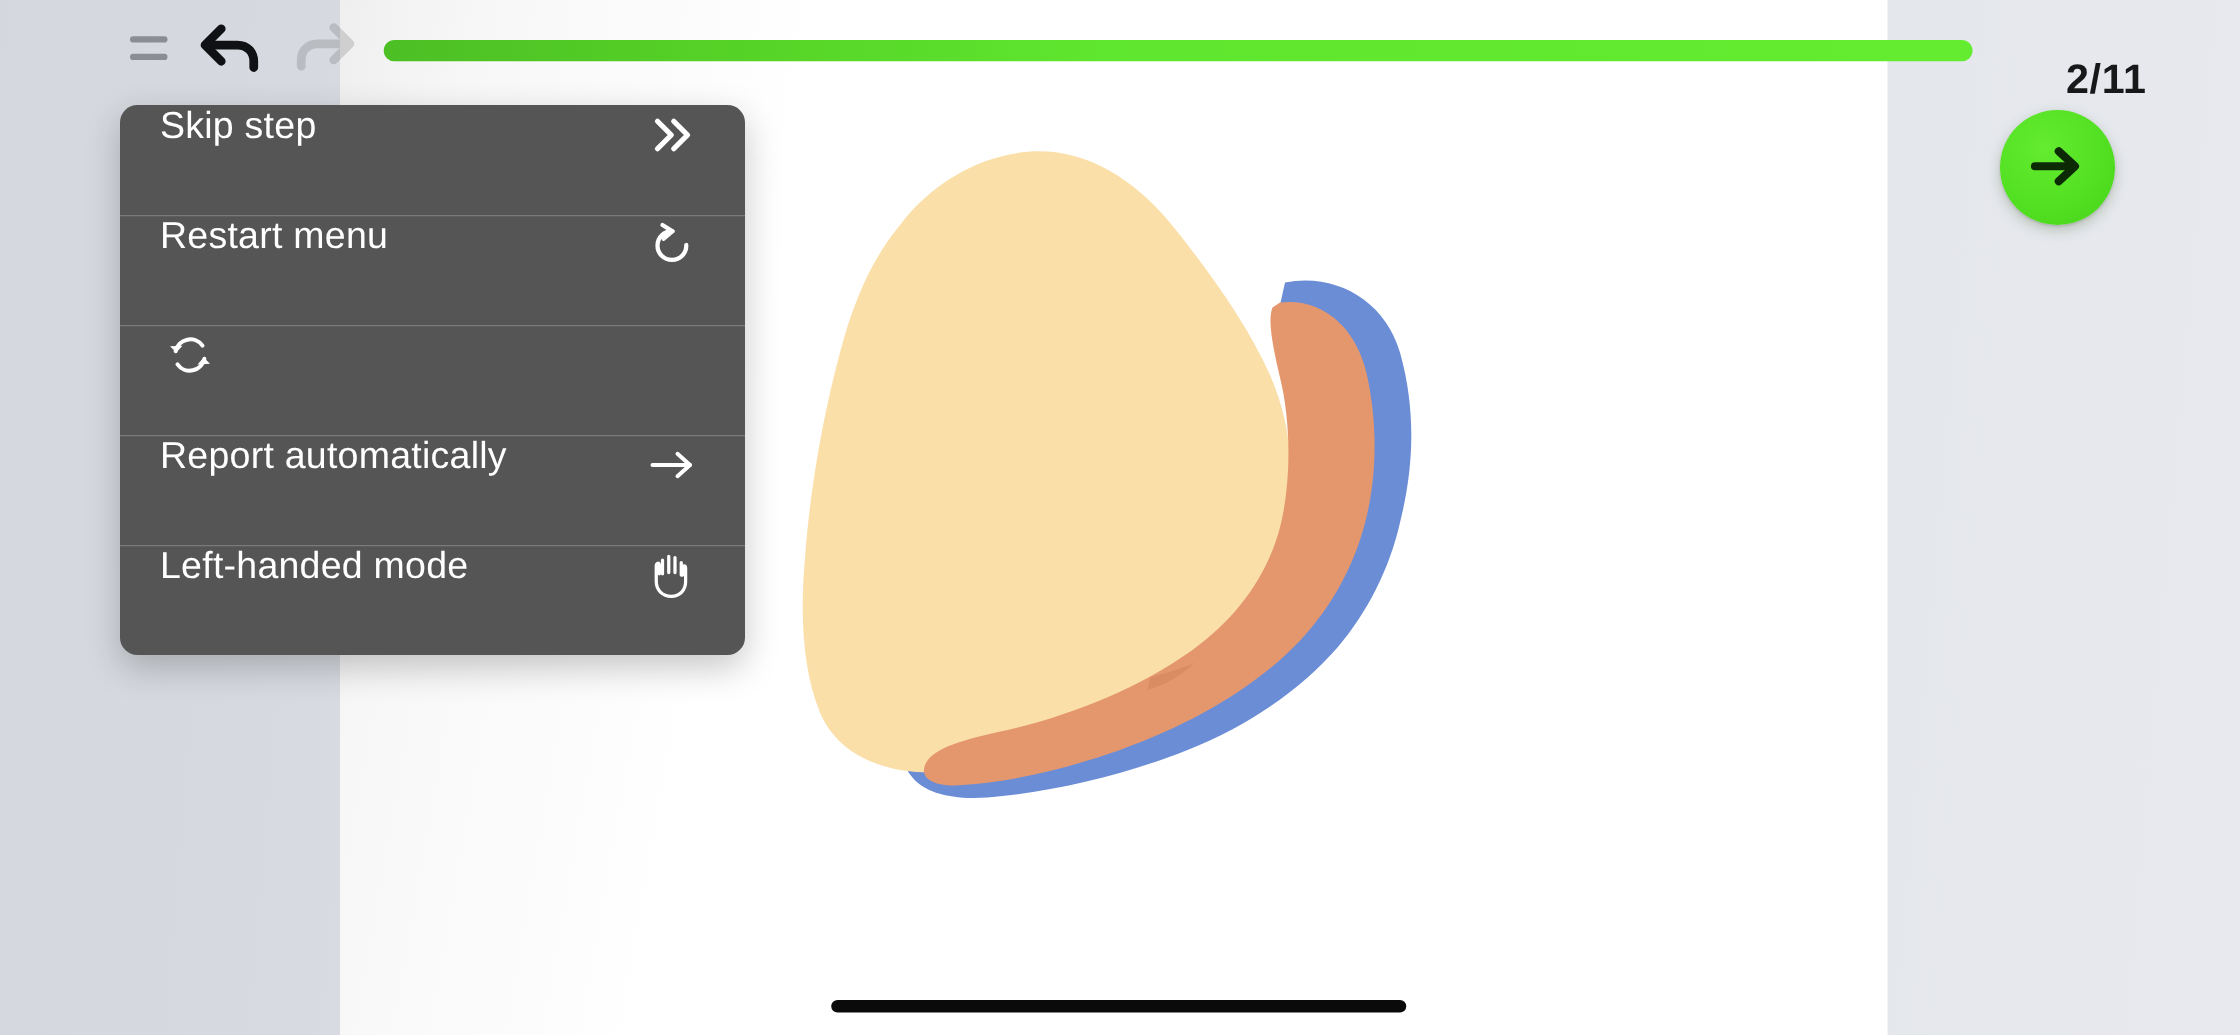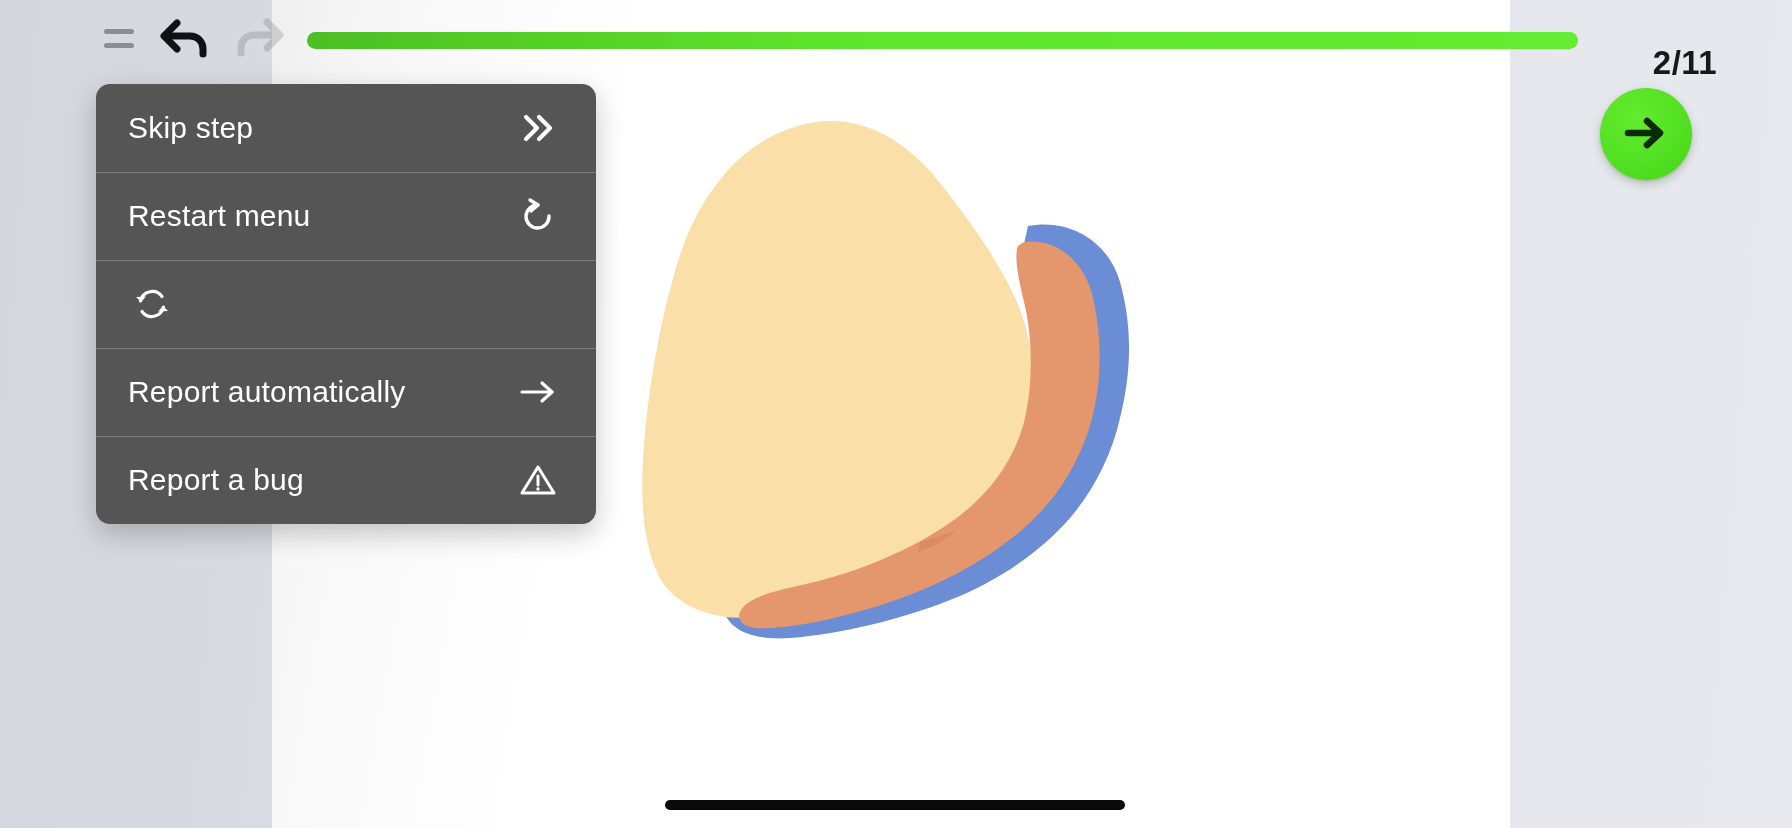--- a/index.html
+++ b/index.html
@@ -141,21 +141,21 @@
     width: 500px;
     background: #555555;
     border-radius: 14px;
     overflow: hidden;
     box-shadow: 0 10px 28px rgba(0,0,0,0.22);
     z-index: 50;
   }
   .menu-item {
     height: 88px;
     display: flex;
-    align-items: center;
+    align-items: flex-start;
     padding: 0 24px 0 32px;
     cursor: pointer;
     position: relative;
   }
   .menu-item + .menu-item::before {
     content: "";
     position: absolute;
     left: 0; right: 0; top: 0;
     height: 1px;
     background: rgba(255,255,255,0.22);
@@ -300,26 +300,27 @@
   <div class="menu-item">
     <span class="menu-item-label">Report automatically</span>
     <span class="menu-item-icon">
       <svg width="42" height="32" viewBox="0 0 42 32">
         <path d="M5 16 L35 16" fill="none" stroke="#fff" stroke-width="3.2" stroke-linecap="round"></path>
         <path d="M25 7 L35 16 L25 25" fill="none" stroke="#fff" stroke-width="3.2" stroke-linecap="round" stroke-linejoin="round"></path>
       </svg>
     </span>
   </div>
 
-
-  <div class="menu-item">
-    <span class="menu-item-label">Report a bug</span>
-    <span class="menu-item-icon">
-      <svg width="42" height="38" viewBox="0 0 42 38">
-        <path d="M21 6 L37 32 L5 32 Z" fill="none" stroke="#fff" stroke-width="3" stroke-linecap="round" stroke-linejoin="round"></path>
-        <path d="M21 15 L21 24" fill="none" stroke="#fff" stroke-width="3" stroke-linecap="round"></path>
-        <circle cx="21" cy="28" r="1.7" fill="#fff"></circle>
-      </svg>
-    </span>
-  </div>
+  <div class="menu-item">
+    <span class="menu-item-label">Left-handed mode</span>
+    <span class="menu-item-icon">
+      <svg width="40" height="42" viewBox="0 0 40 42">
+        <path d="M12 20 L12 9 M17 19 L17 6 M22 19 L22 7 M27 21 L27 11" fill="none" stroke="#fff" stroke-width="2.6" stroke-linecap="round"></path>
+        <path d="M9.5 20 C9.5 15 9.5 13 9.5 13 C9.5 11 7 11 7 14 L7 26
+                 C7 33 12 38 19 38 C26 38 30.5 33 30.5 26 L30.5 16
+                 C30.5 13 28 13 28 16 L28 21" fill="none" stroke="#fff" stroke-width="2.6" stroke-linecap="round" stroke-linejoin="round"></path>
+      </svg>
+    </span>
+  </div>
+
 
 
 </div>
 
 </body></html>

